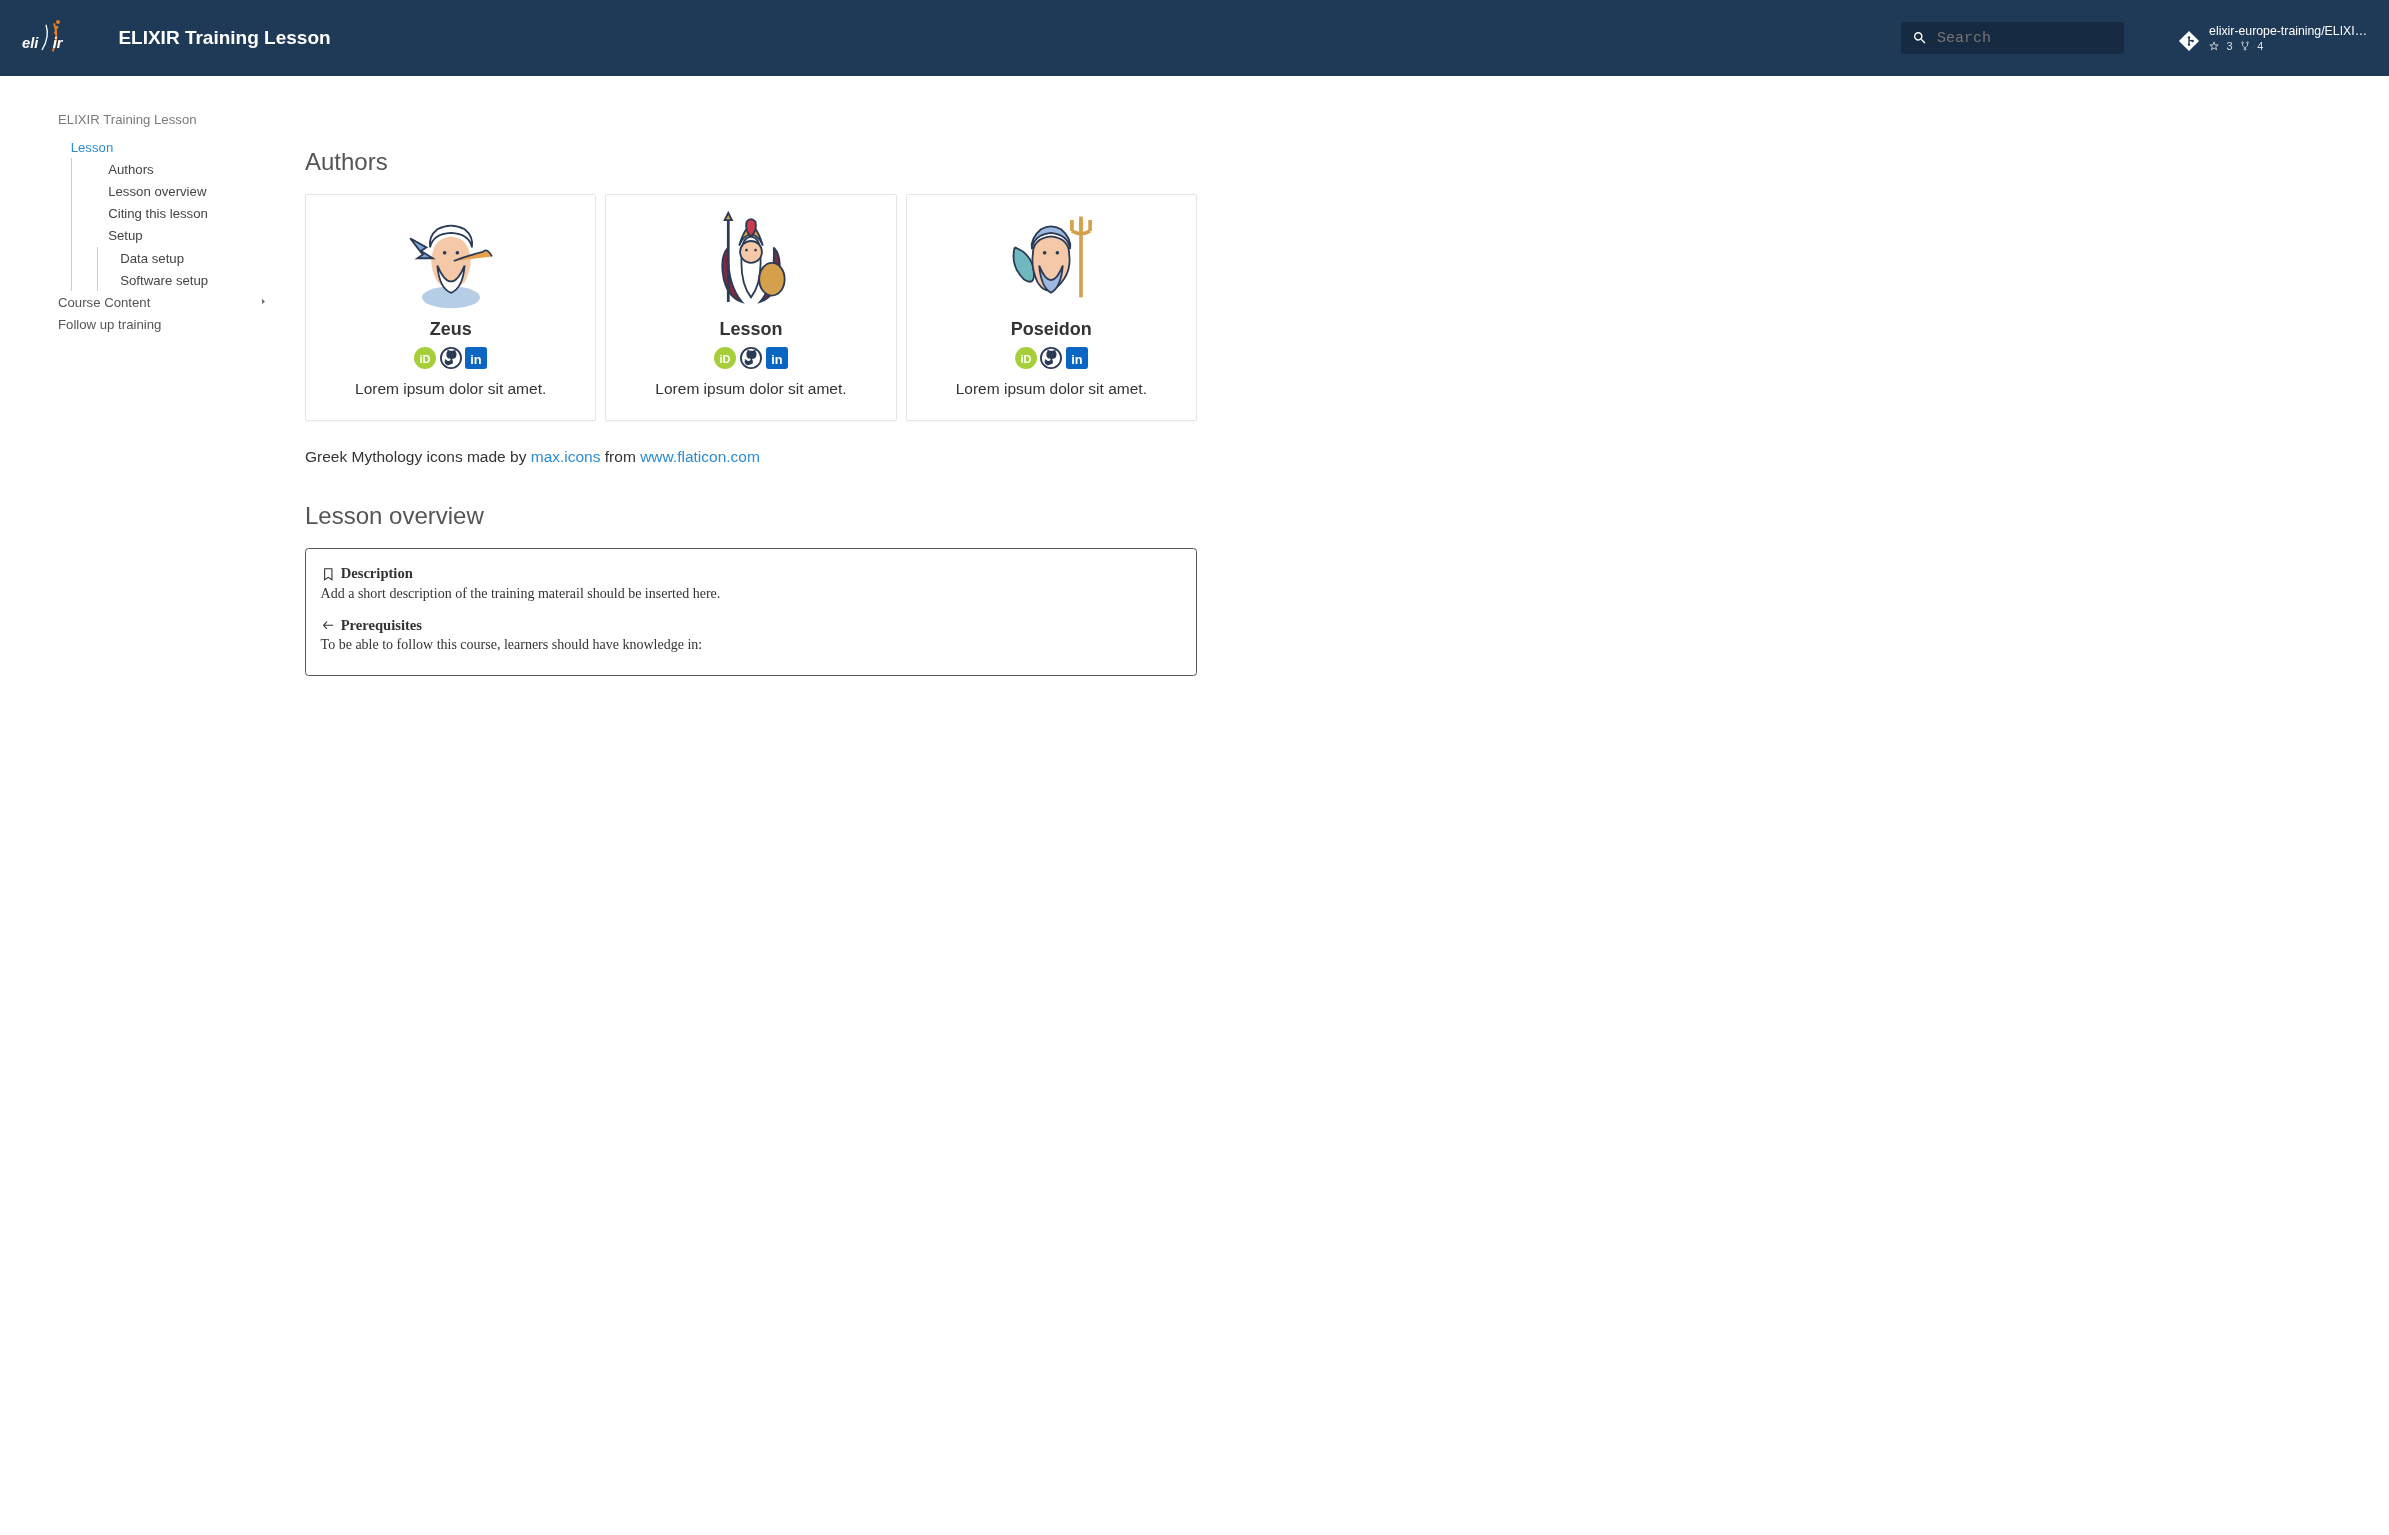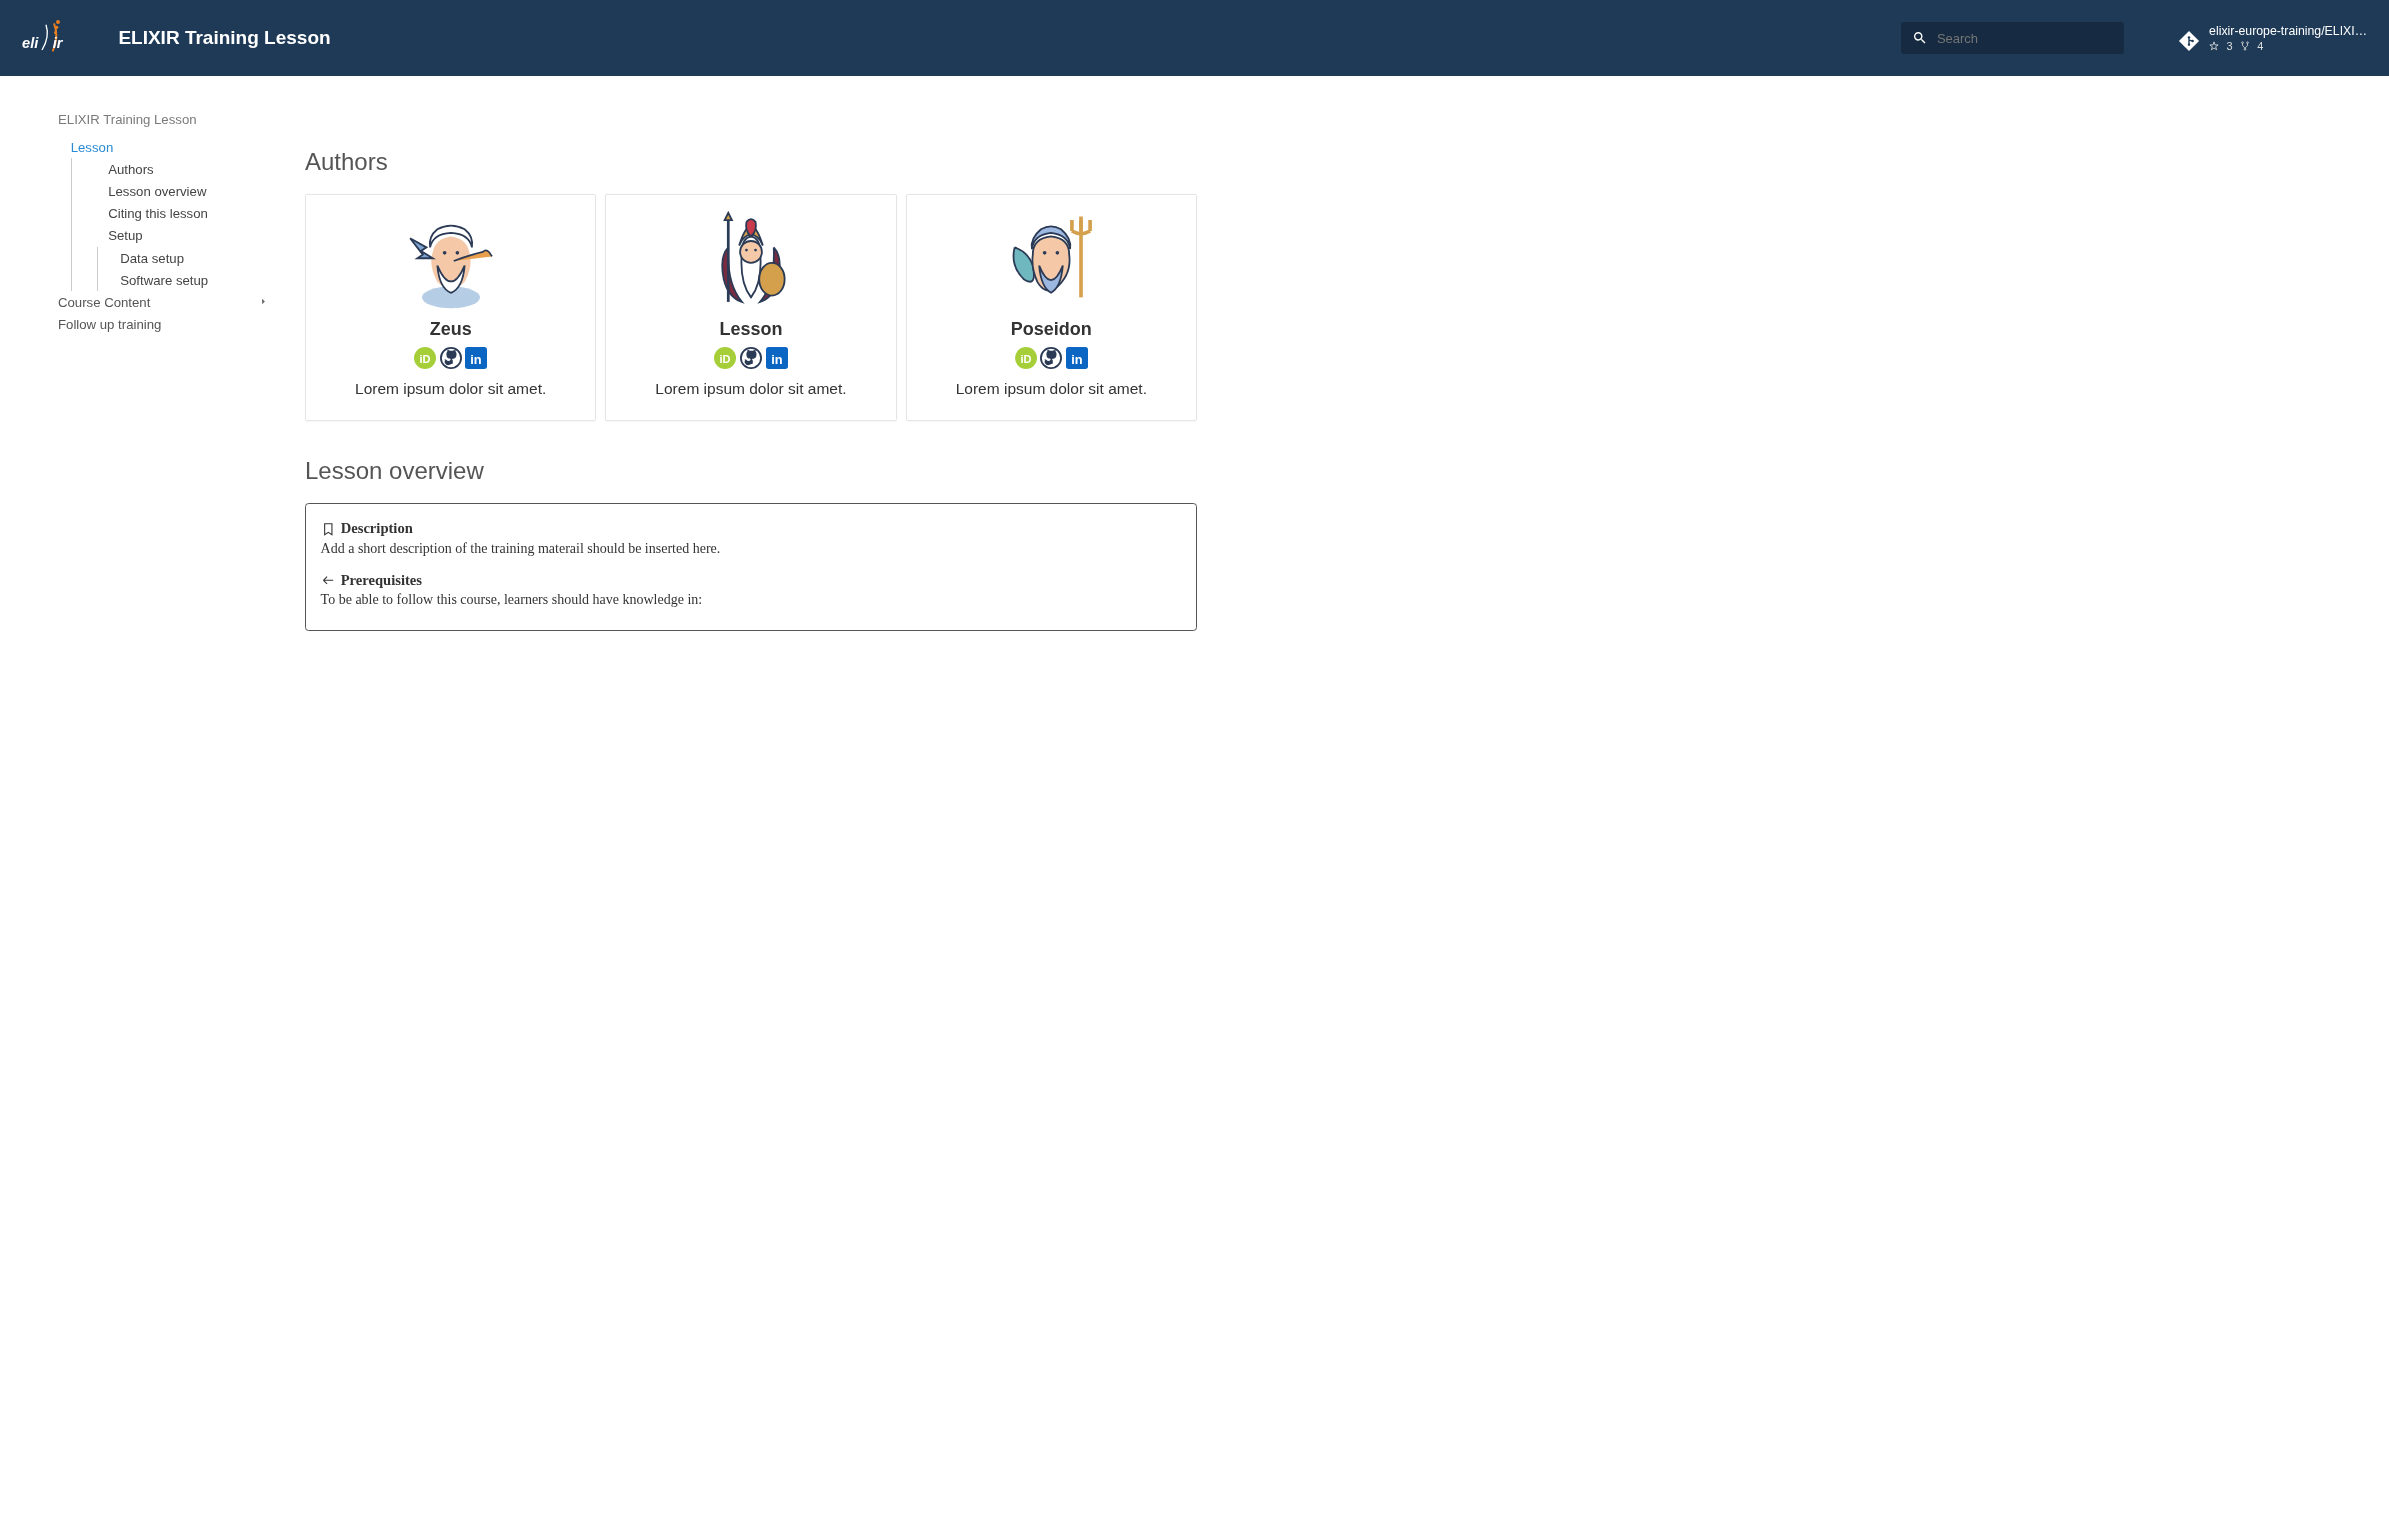--- a/index.html
+++ b/index.html
@@ -34,23 +34,24 @@
     display: flex;
     align-items: center;
     padding: 7.3px 11px;
     width: 223px;
   }
   .search-box svg { width: 18px; height: 18px; fill: #fff; margin-right: 9px; }
   .search-input {
     background: transparent;
     border: none;
     color: #f97316;
-    font-size: 13px;
+    font-size: 15px;
     outline: none;
     width: 100%;
+    font-family: Liberation Mono, monospace;
   }
   .repo-block {
     display: flex;
     align-items: flex-end;
     gap: 9px;
     color: #fff;
     margin-left: 36px;
     max-width: 191px;
   }
   .repo-icon { width: 22px; height: 22px; flex-shrink: 0; }
@@ -337,20 +338,23 @@
               <svg viewBox="0 0 24 24">
                 <rect width="24" height="24" rx="3" fill="#0a66c2"></rect>
                 <text x="12" y="18" text-anchor="middle" font-size="14" fill="#fff" font-weight="700">in</text>
               </svg>
             </span>
         </div>
         <div class="author-desc">Lorem ipsum dolor sit amet.</div>
       </div>
     </div>
 
+    <p class="attribution">
+      <span>Greek Mythology icons made by </span><a href="#">max.icons</a><span> from </span><a href="#">www.flaticon.com</a>
+    </p>
 
     <h2>Lesson overview</h2>
 
     <div class="overview-box">
       <div class="ov-heading">
         <svg viewBox="0 0 24 24">
             <path d="M6 3h12v18l-6-4-6 4V3z"></path>
           </svg>
         <span>Description</span>
       </div>

